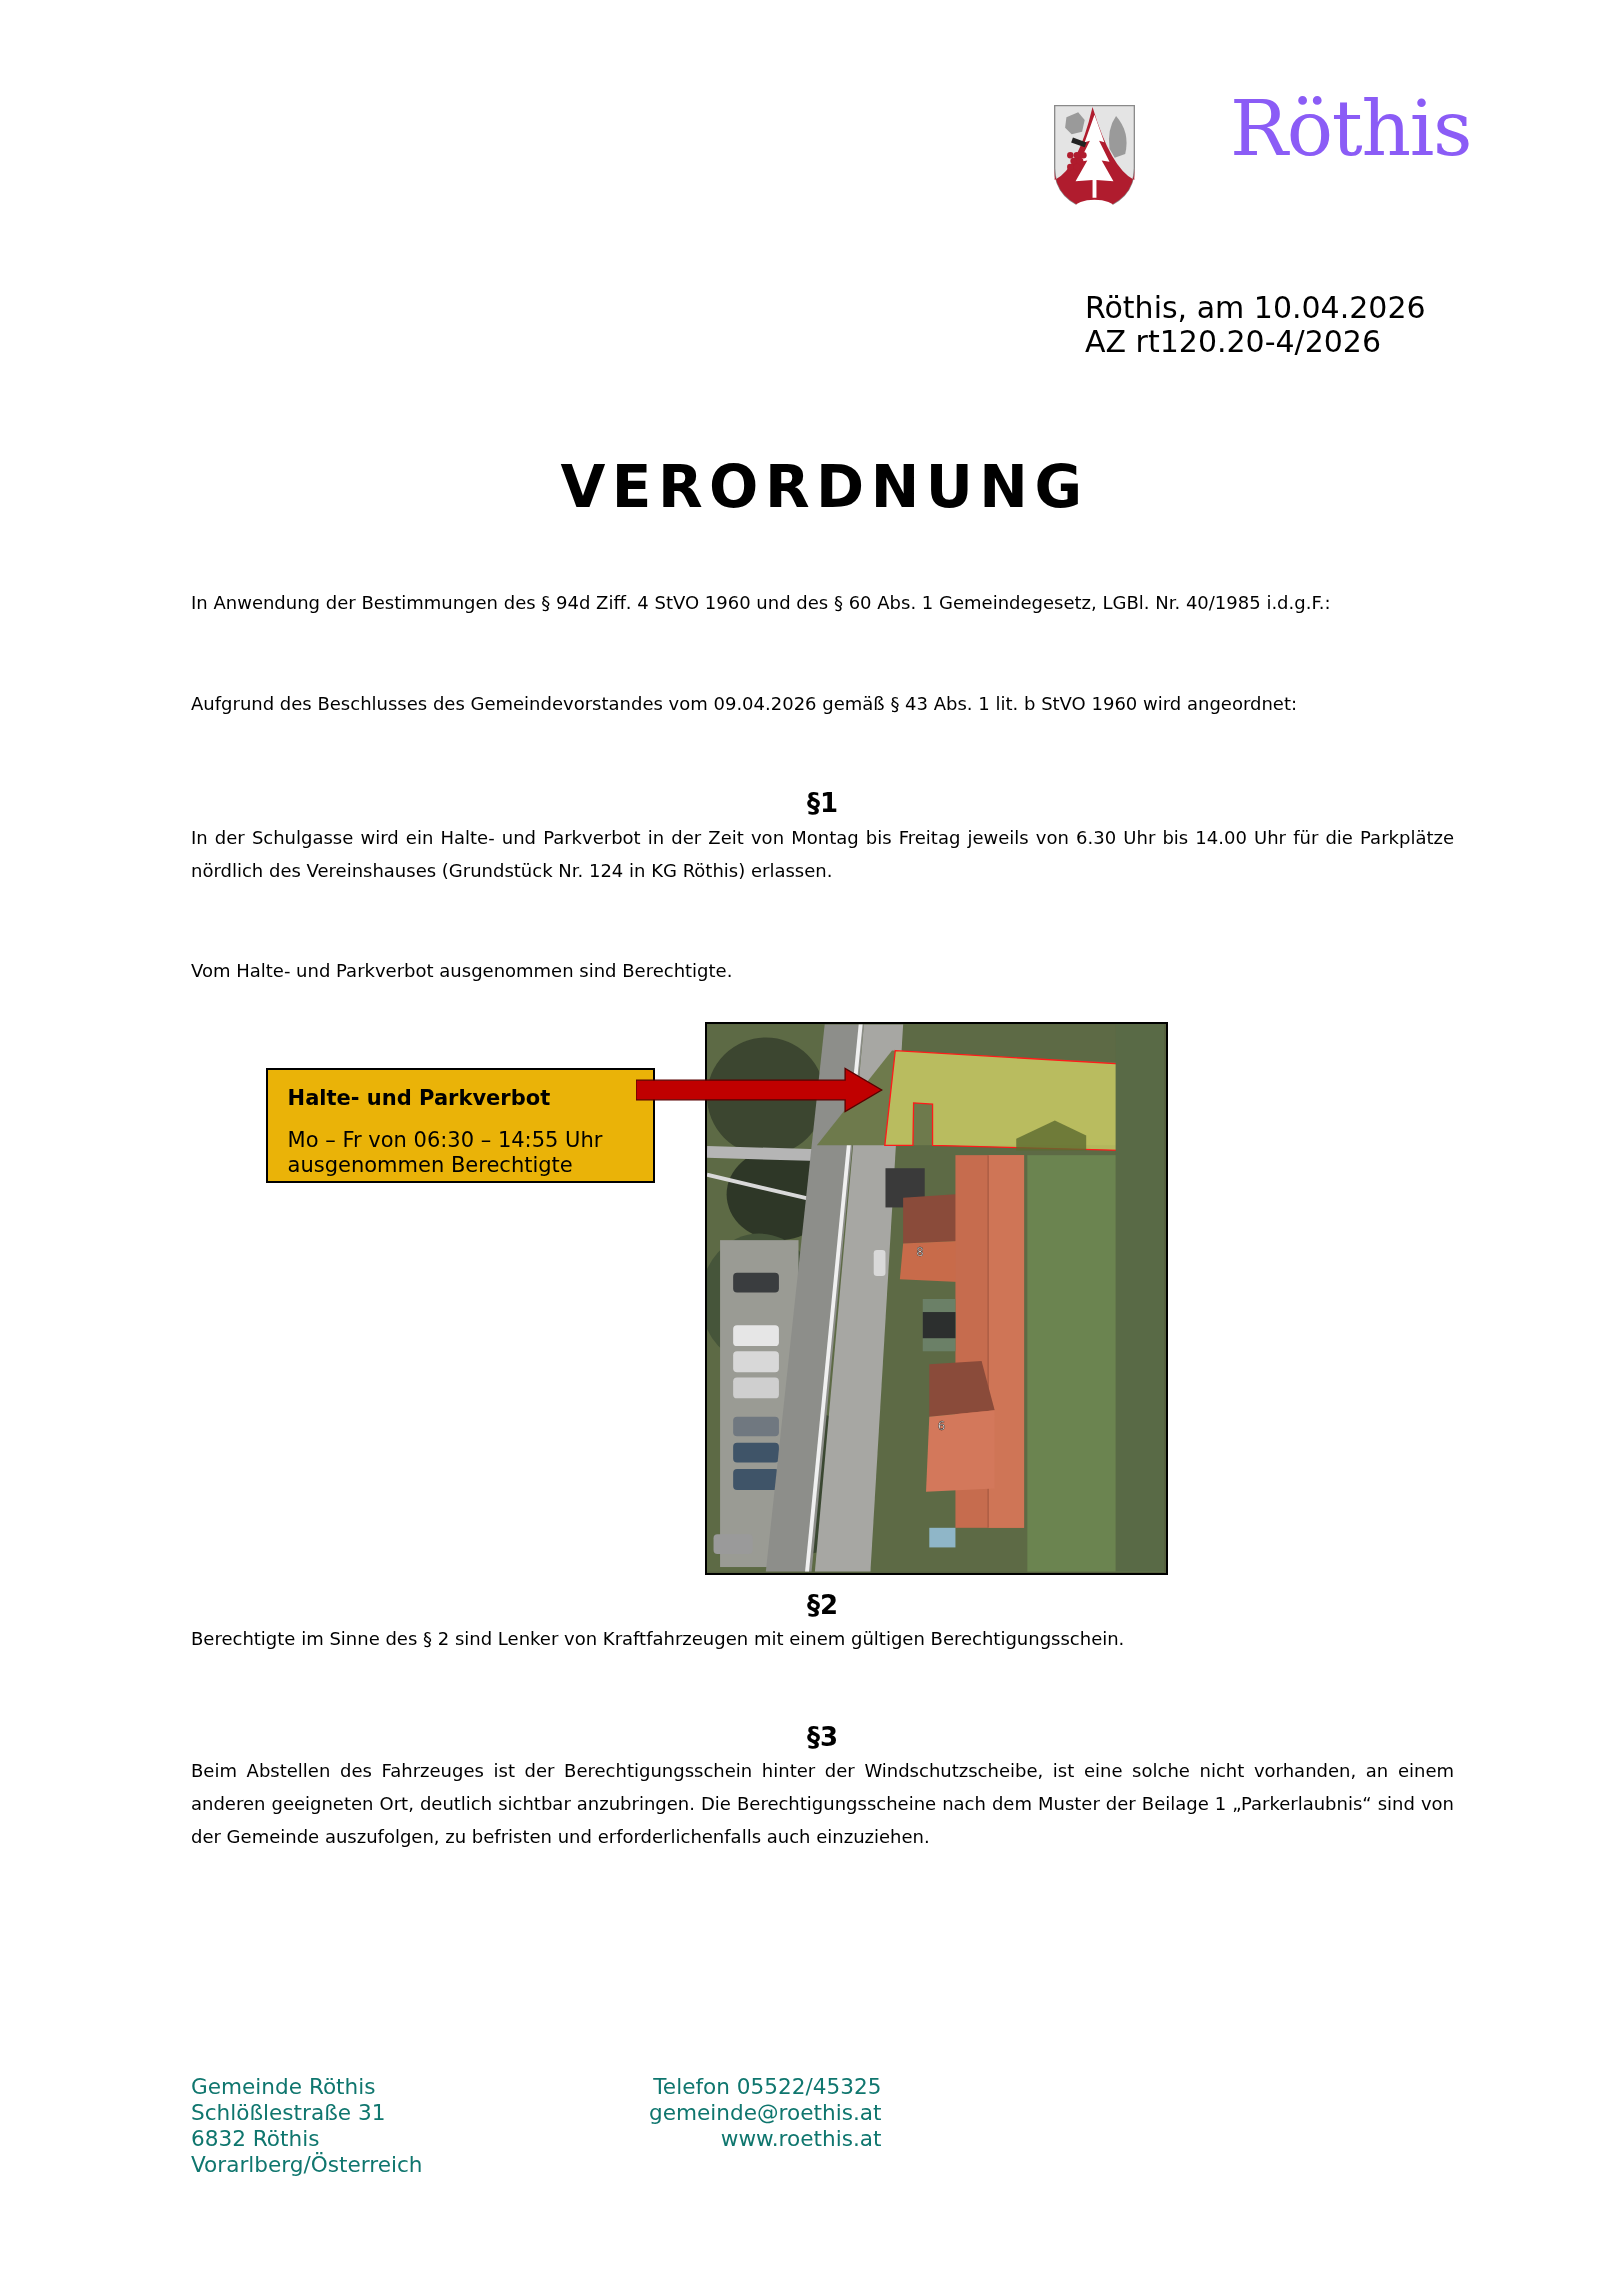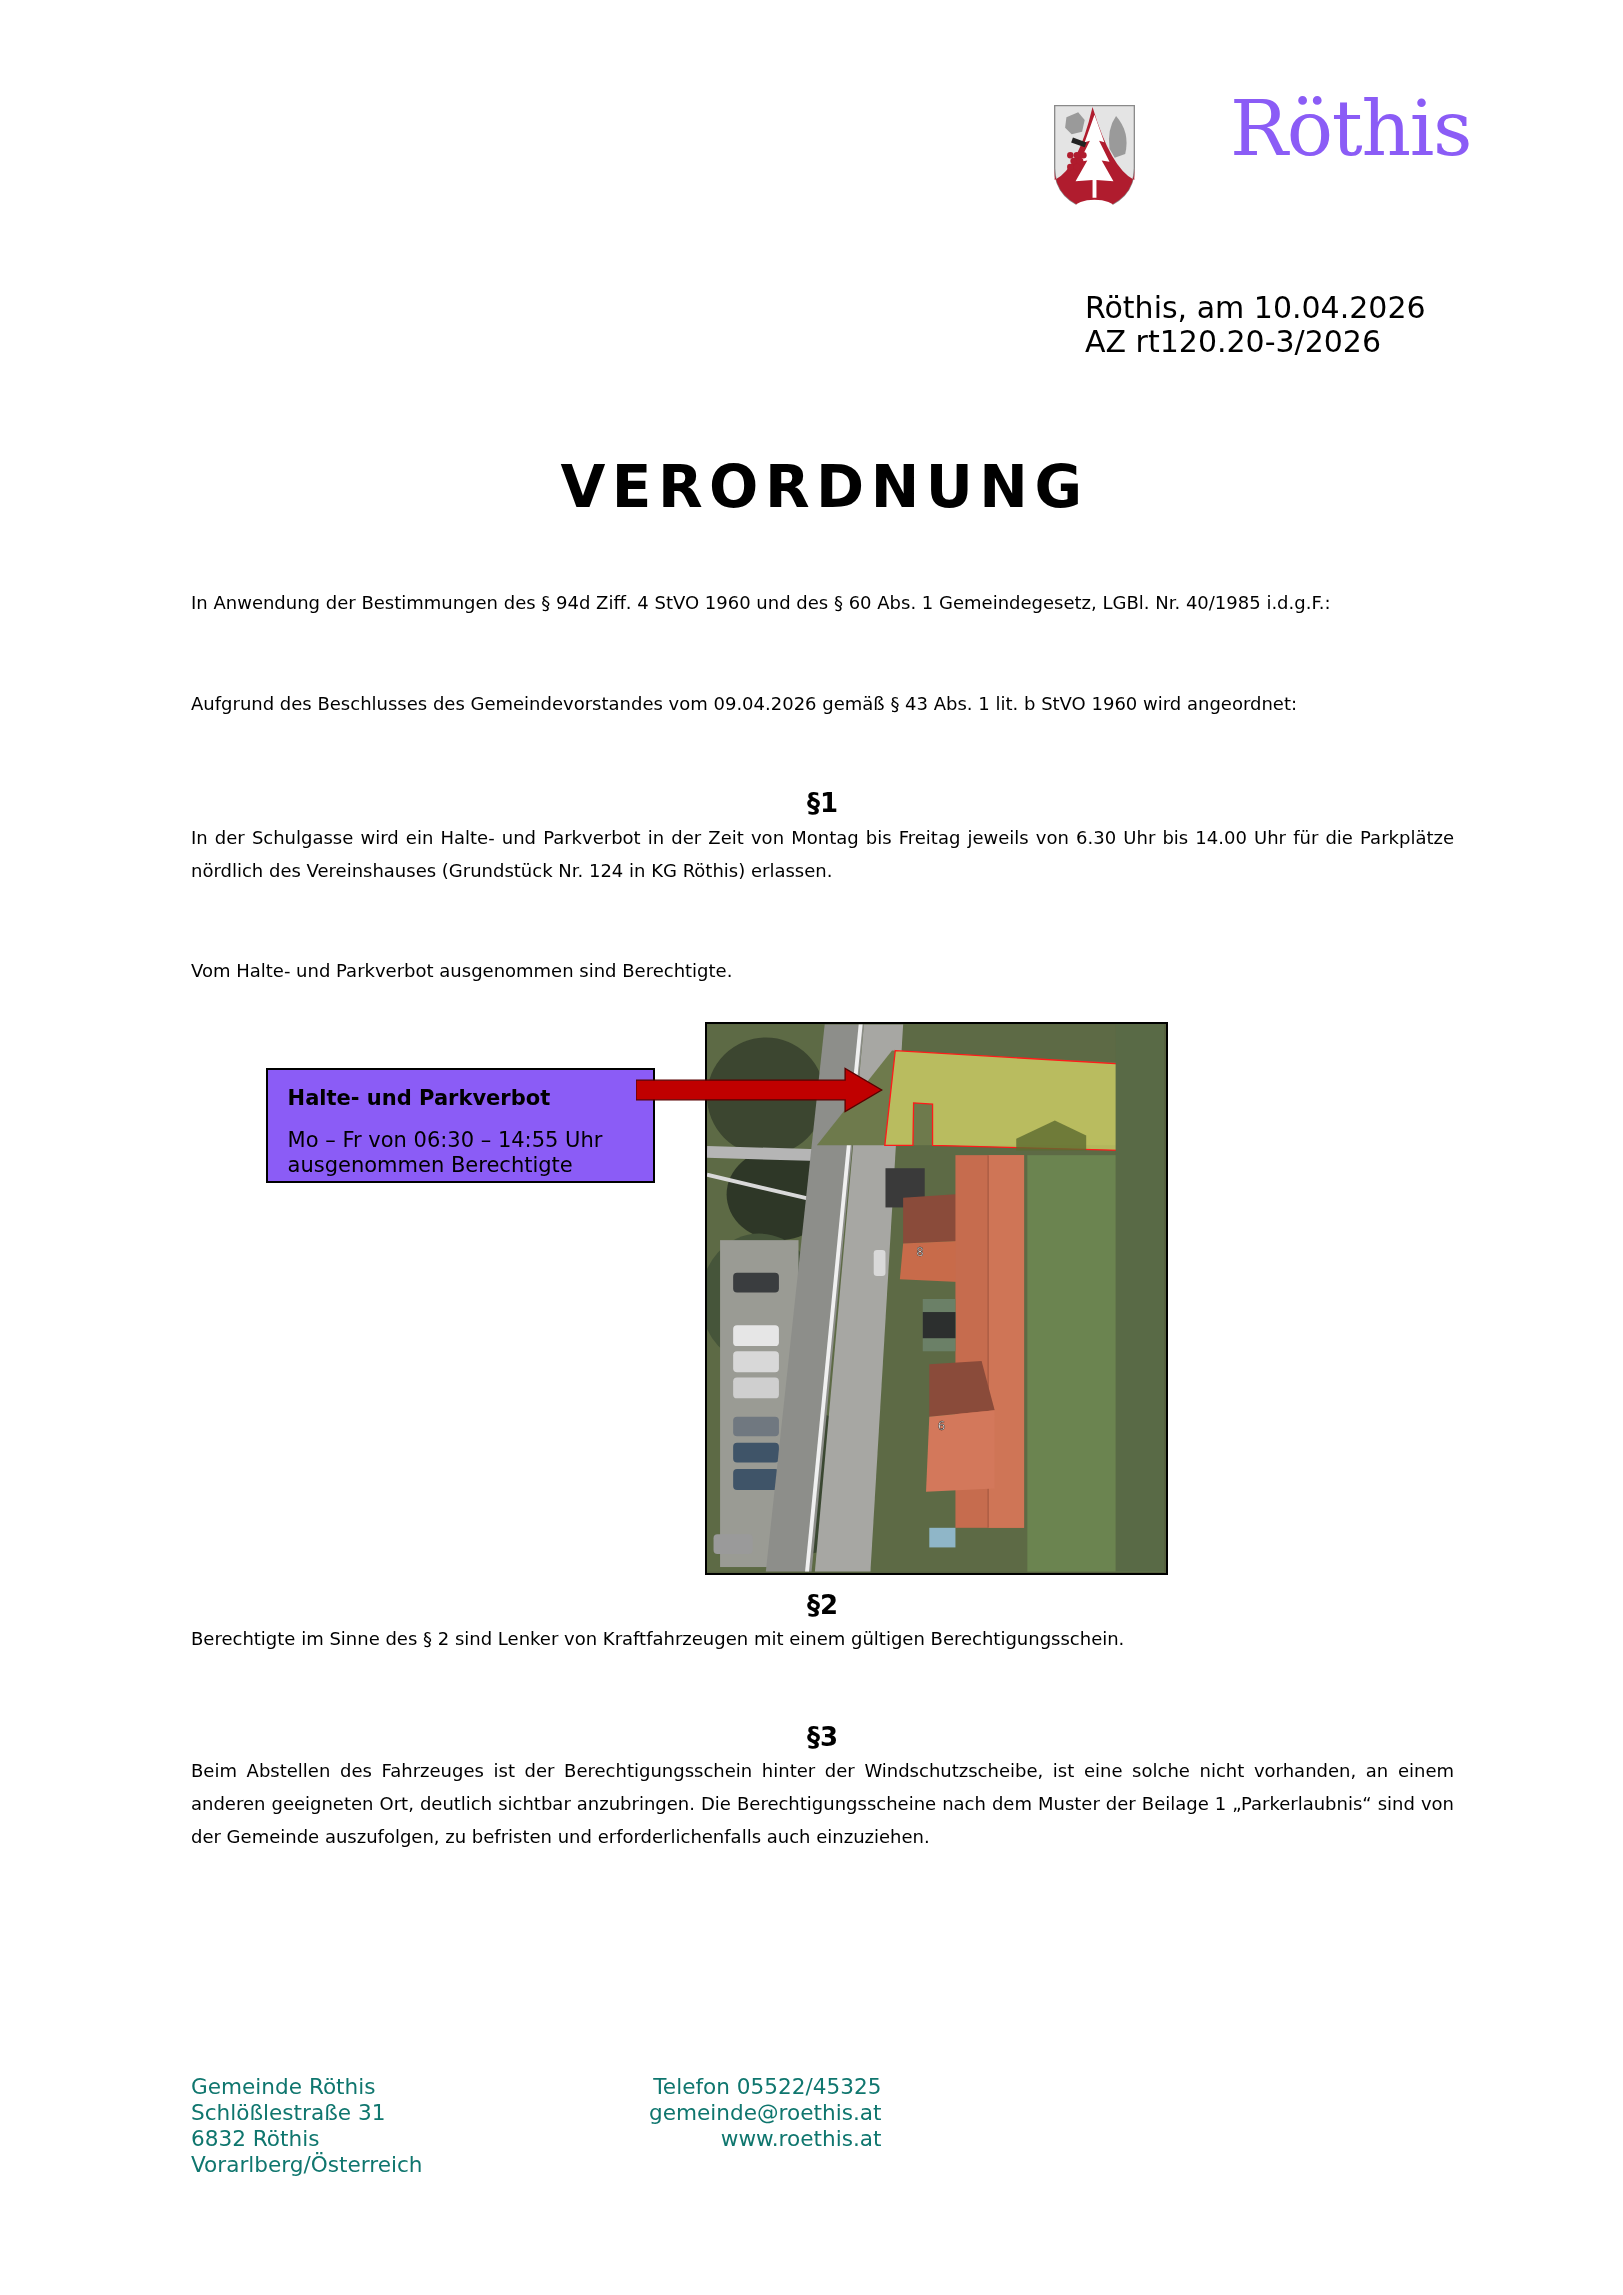--- a/index.html
+++ b/index.html
@@ -17,21 +17,21 @@
 
   #title { left: 0; width: 1649px; top: 458px; text-align: center; font-weight: bold;
            font-size: 58px; letter-spacing: 6.5px; line-height: 1; }
 
   .para { left: 191px; width: 1263px; font-size: 18px; line-height: 33px; }
   .just { text-align: justify; text-align-last: left; }
   .sect { left: 191px; width: 1263px; text-align: center; font-weight: bold; font-size: 26px; line-height: 33px; }
 
   
   #callout { left: 266px; top: 1068px; width: 389px; height: 115px; border: 2.6px solid #000;
-             box-sizing: border-box; background: #8b5cf6; padding: 0 19.6px; }
+             box-sizing: border-box; background: #eab308; padding: 0 19.6px; }
   #callout .h { margin-top: 15px; font-weight: bold; font-size: 21px; line-height: 26px; }
   #callout .l { font-size: 21px; line-height: 25px; }
   #callout .gap { height: 17px; }
 
   #arrow { left: 636px; top: 1067px; width: 247px; height: 46px; }
 
   #aerial { left: 705px; top: 1022px; width: 463px; height: 553px; border: 2.6px solid #000;
             box-sizing: border-box; overflow: hidden; background: #56613f; }
 
   
@@ -57,21 +57,21 @@
     <circle cx="38" cy="98" r="5"></circle>
       <circle cx="33" cy="107" r="5"></circle>
   </g>
   <path d="M22 22 L40 14 L50 26 L46 44 L30 48 L20 38 Z" fill="#9a9a9a"></path>
   <path d="M98 20 Q120 45 112 78 L96 84 L88 70 Q84 40 98 20 Z" fill="#9a9a9a"></path>
   <rect x="30" y="56" width="22" height="8" fill="#222" transform="rotate(20 40 60)"></rect>
 </svg>
 <div id="brand" class="abs">Röthis</div>
 
 <div id="date" class="abs meta">Röthis, am 10.04.2026</div>
-<div id="az" class="abs meta">AZ rt120.20-3/2026</div>
+<div id="az" class="abs meta">AZ rt120.20-4/2026</div>
 
 <div id="title" class="abs">VERORDNUNG</div>
 
 <div class="abs para" style="top:586px;">In Anwendung der Bestimmungen des § 94d Ziff. 4 StVO 1960 und des § 60 Abs. 1 Gemeindegesetz, LGBl. Nr. 40/1985 i.d.g.F.:</div>
 <div class="abs para" style="top:687px;">Aufgrund des Beschlusses des Gemeindevorstandes vom 09.04.2026 gemäß § 43 Abs. 1 lit. b StVO 1960 wird angeordnet:</div>
 
 <div class="abs sect" style="top:787px;">§1</div>
 <div class="abs para just" style="top:821px;">In der Schulgasse wird ein Halte- und Parkverbot in der Zeit von Montag bis Freitag jeweils von 6.30 Uhr bis 14.00 Uhr für die Parkplätze nördlich des Vereinshauses (Grundstück Nr. 124 in KG Röthis) erlassen.</div>
 <div class="abs para" style="top:954px;">Vom Halte- und Parkverbot ausgenommen sind Berechtigte.</div>
 

